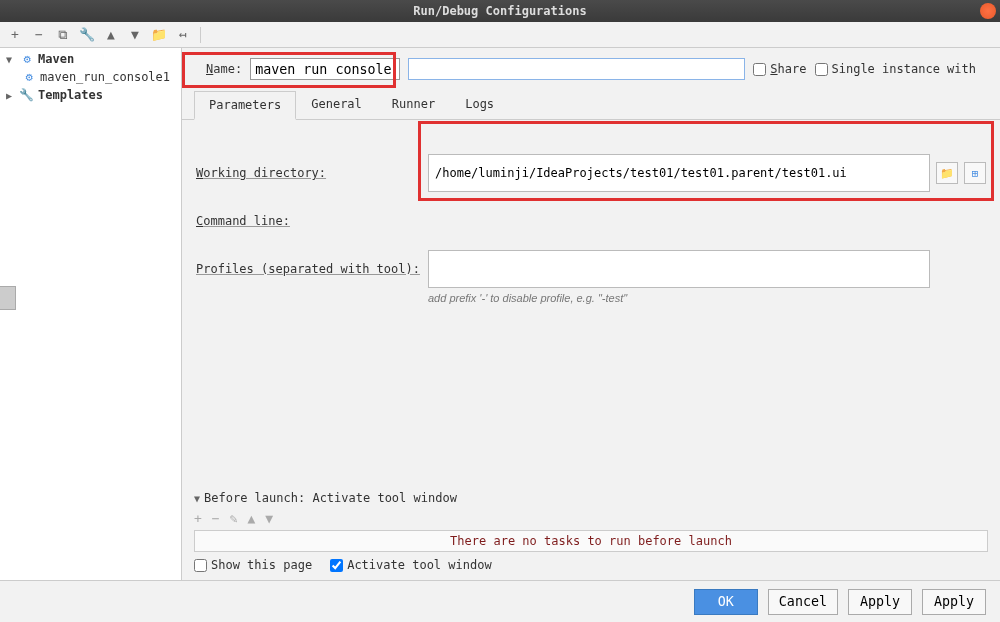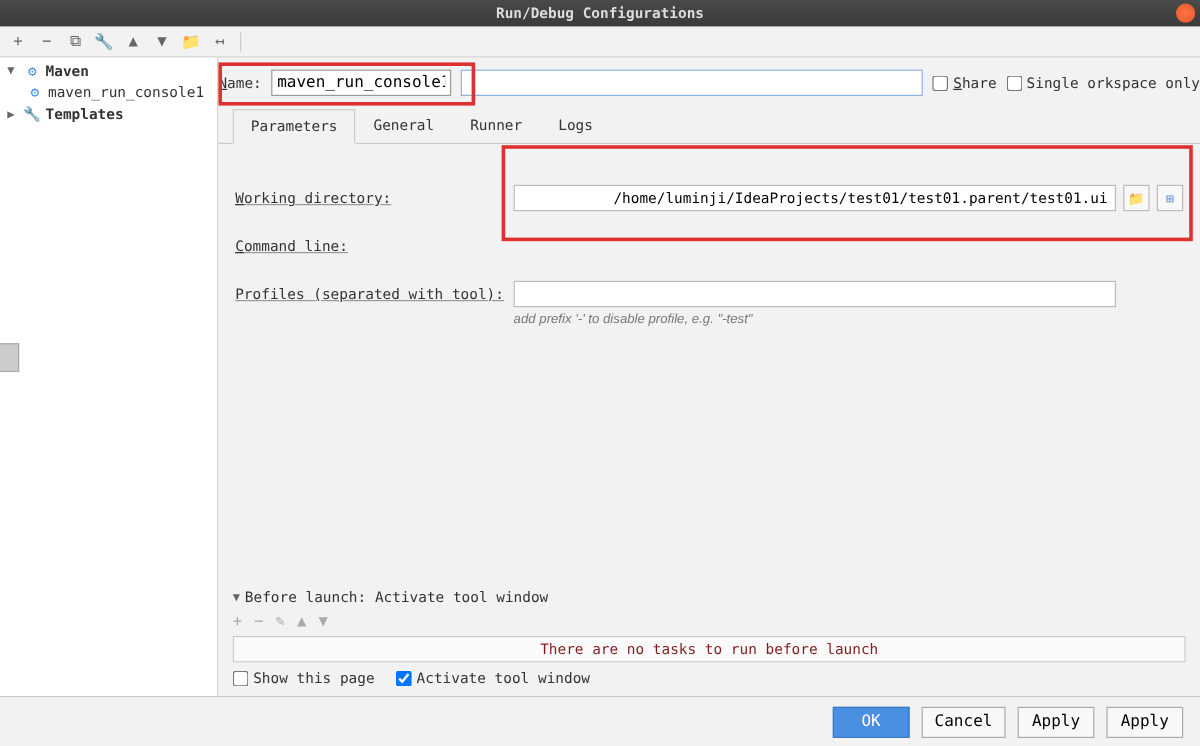--- a/index.html
+++ b/index.html
@@ -17,40 +17,40 @@
 .sidebar { width: 182px; background: #fff; border-right: 1px solid #ccc; padding-top: 2px; overflow: hidden; }
 .tree-item { padding: 2px 4px 2px 6px; display: flex; align-items: center; gap: 4px; font-family: "Lucida Console", Monaco, monospace; cursor: pointer; }
 .tree-caret { font-size: 10px; color: #666; width: 10px; }
 .tree-icon { width: 14px; height: 14px; display: inline-flex; align-items: center; justify-content: center; font-size: 12px; }
 .tree-label { font-size: 12px; }
 .tree-item.bold .tree-label { font-weight: bold; }
 .tree-item.indent1 { padding-left: 22px; }
 
 .content { flex: 1; background: #f2f2f2; display: flex; flex-direction: column; position: relative; }
 
-.name-row { display: flex; align-items: center; padding: 10px 0 6px; gap: 8px; }
+.name-row { display: flex; align-items: center; padding: 10px 24px 6px; gap: 8px; }
 .name-label { font-family: "Lucida Console", Monaco, monospace; }
 .name-label u { text-decoration: underline; }
 .name-input { font-family: "Lucida Console", Monaco, monospace; width: 150px; height: 22px; padding: 2px 4px; border: 1px solid #999; background: #fff; }
 .spacer-box { flex: 1; height: 22px; border: 1px solid #8ab4e8; background: #fff; }
 .checkbox-lbl { display: inline-flex; align-items: center; gap: 4px; font-family: "Lucida Console", Monaco, monospace; }
 .checkbox-lbl input { margin: 0; }
 
 .red-box-name { position: absolute; border: 3px solid #e03131; pointer-events: none; }
 .red1 { left: 0; top: 4px; width: 214px; height: 36px; }
 .red-box-fields { position: absolute; border: 3px solid #e03131; pointer-events: none; left: 236px; top: 73px; width: 576px; height: 80px; }
 
 .tabs { display: flex; padding: 4px 12px 0; border-bottom: 1px solid #ccc; gap: 0; }
 .tab { padding: 6px 14px; font-family: "Lucida Console", Monaco, monospace; cursor: pointer; border: 1px solid transparent; border-bottom: none; position: relative; }
 .tab.active { background: #f2f2f2; border-color: #ccc; border-bottom: 2px solid #f2f2f2; top: 1px; }
 
 .form-area { padding: 12px 14px; font-family: "Lucida Console", Monaco, monospace; }
 .form-row { display: flex; align-items: center; margin-bottom: 8px; margin-top: 22px; }
 .form-label { width: 232px; text-decoration: underline; text-decoration-color: #999; }
-.form-input { flex: 1; height: 22px; padding: 2px 6px; border: 1px solid #bbb; background: #fff; font-family: "Lucida Console", Monaco, monospace; font-size: 12px; text-align: right; }
+.form-input { flex: 1; height: 38px; padding: 2px 6px; border: 1px solid #bbb; background: #fff; font-family: "Lucida Console", Monaco, monospace; font-size: 12px; }
 .form-icons { display: flex; gap: 6px; margin-left: 6px; }
 .mini-btn { width: 22px; height: 22px; border: 1px solid #bbb; background: #f8f8f8; display: inline-flex; align-items: center; justify-content: center; font-size: 11px; color: #666; cursor: pointer; }
 .hint { margin-left: 232px; color: #777; font-size: 11px; margin-top: -4px; margin-bottom: 8px; font-style: italic; font-family: Arial, sans-serif;}
 .check-row { padding-top: 4px; }
 .check-row .checkbox-lbl u { text-decoration: underline; }
 
 .before-launch { position: absolute; bottom: 0; left: 0; right: 0; padding: 6px 12px 8px; font-family: "Lucida Console", Monaco, monospace; }
 .bl-header { display: flex; align-items: center; gap: 4px; margin-bottom: 4px; }
 .bl-caret { color: #666; font-size: 10px; }
 .bl-tb { display: flex; gap: 10px; padding: 2px 0 4px; }
@@ -109,21 +109,21 @@
     <div class="name-row">
       <span class="name-label"><u>N</u>ame:</span>
       <input class="name-input" value="maven_run_console1" style="">
       <div class="spacer-box"></div>
       <label class="checkbox-lbl">
         <input type="checkbox" style="">
         <span><u>S</u>hare</span>
       </label>
       <label class="checkbox-lbl">
         <input type="checkbox" style="">
-        <span>Single orkspace only</span>
+        <span>Single instance with</span>
       </label>
     </div>
 
     <div class="tabs">
       <div class="tab active">Parameters</div>
       <div class="tab">General</div>
       <div class="tab">Runner</div>
       <div class="tab">Logs</div>
     </div>
 

